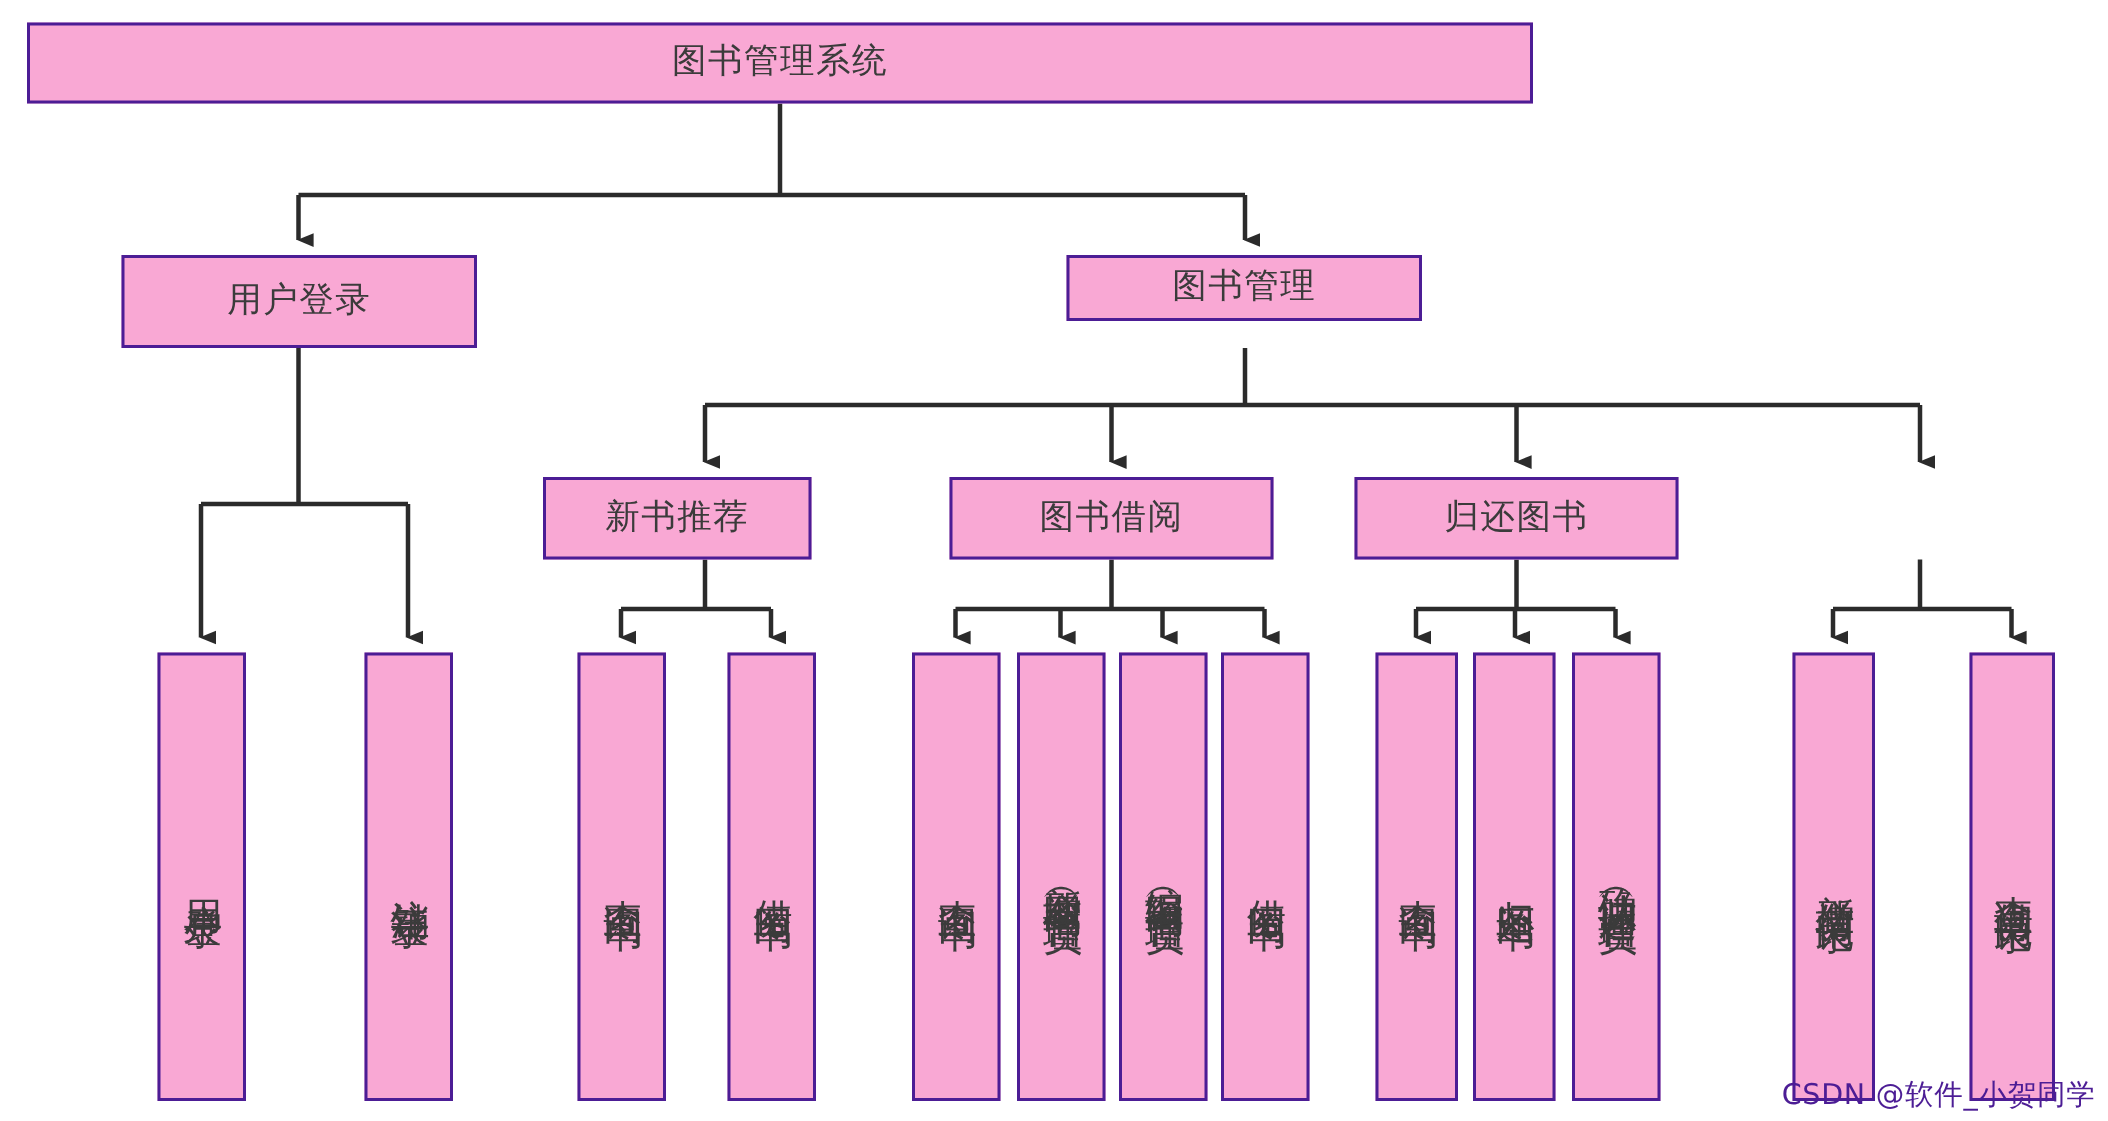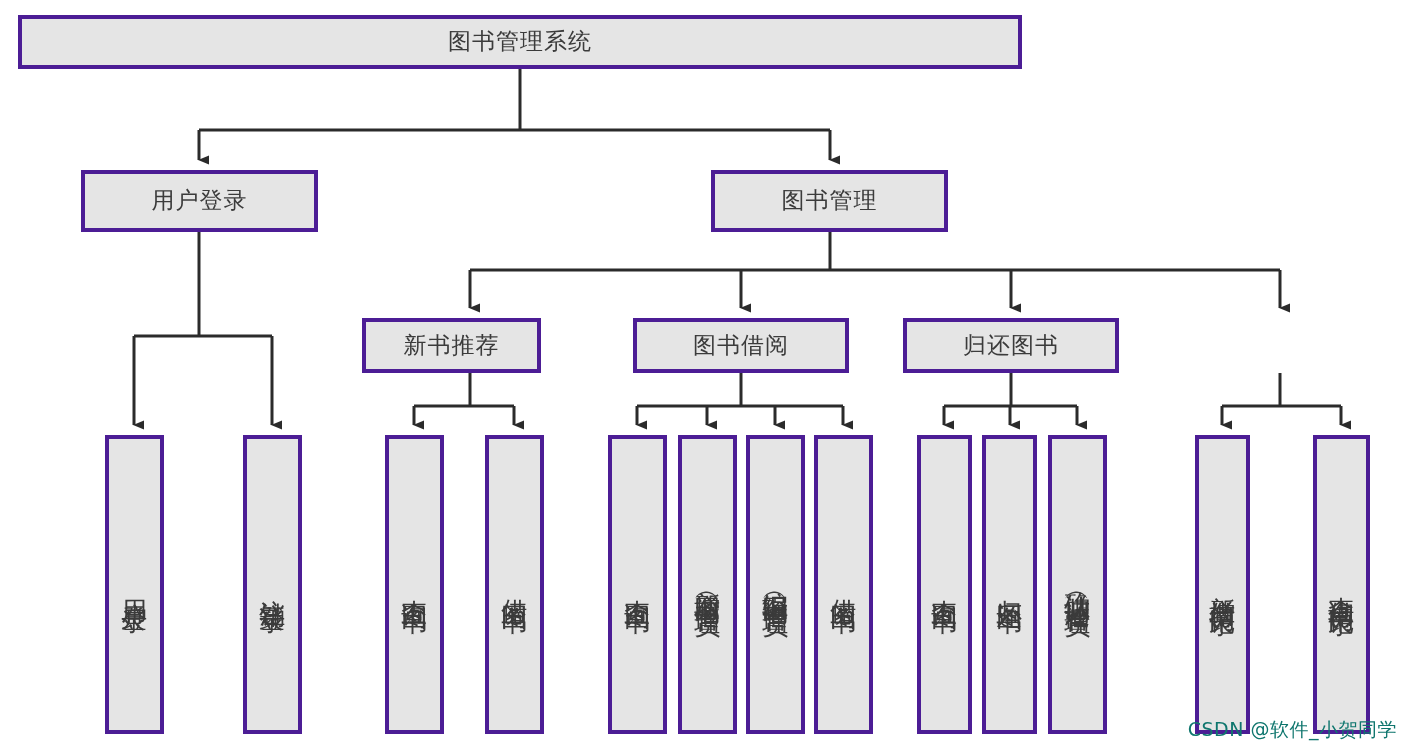--- a/index.html
+++ b/index.html
@@ -21,22 +21,22 @@
   svg#diagram-canvas {
     position: absolute;
     left: 0;
     top: 0;
     width: 1405px;
     height: 747px;
   }
   .node-box {
     position: absolute;
     box-sizing: border-box;
-    border: 4px solid #4c1d95;
-    background: #e5e5e5;
+    border: 2px solid #4c1d95;
+    background: #f9a8d4;
     display: flex;
     align-items: center;
     justify-content: center;
   }
   .node-label-h {
     font-size: 23px;
     color: #3b3b3b;
     letter-spacing: 1px;
     line-height: 1.1;
     white-space: nowrap;
@@ -53,21 +53,21 @@
     line-height: 1.18;
     letter-spacing: 3px;
     white-space: nowrap;
     text-align: center;
   }
   #watermark {
     position: absolute;
     right: 8px;
     bottom: 4px;
     font-size: 19px;
-    color: #0f766e;
+    color: #4c1d95;
     white-space: nowrap;
     letter-spacing: 0.5px;
   }
 </style>
 </head>
 <body>
 
 <div id="diagram-root">
 
   <svg id="diagram-canvas" viewBox="0 0 1405 747" xmlns="http://www.w3.org/2000/svg">
@@ -121,21 +121,21 @@
     </g>
   </svg>
 
   <div class="node-box" style="left:18px; top:15px; width:1004px; height:54px;">
     <span class="node-label-h">图书管理系统</span>
   </div>
 
   <div class="node-box" style="left:81px; top:170px; width:237px; height:62px;">
     <span class="node-label-h">用户登录</span>
   </div>
-  <div class="node-box" style="left:711px; top:170px; width:237px; height:62px;">
+  <div class="node-box" style="left:711px; top:170px; width:237px; height:44px;">
     <span class="node-label-h">图书管理</span>
   </div>
 
   <div class="node-box" style="left:362px; top:318px; width:179px; height:55px;">
     <span class="node-label-h">新书推荐</span>
   </div>
   <div class="node-box" style="left:633px; top:318px; width:216px; height:55px;">
     <span class="node-label-h">图书借阅</span>
   </div>
   <div class="node-box" style="left:903px; top:318px; width:216px; height:55px;">

